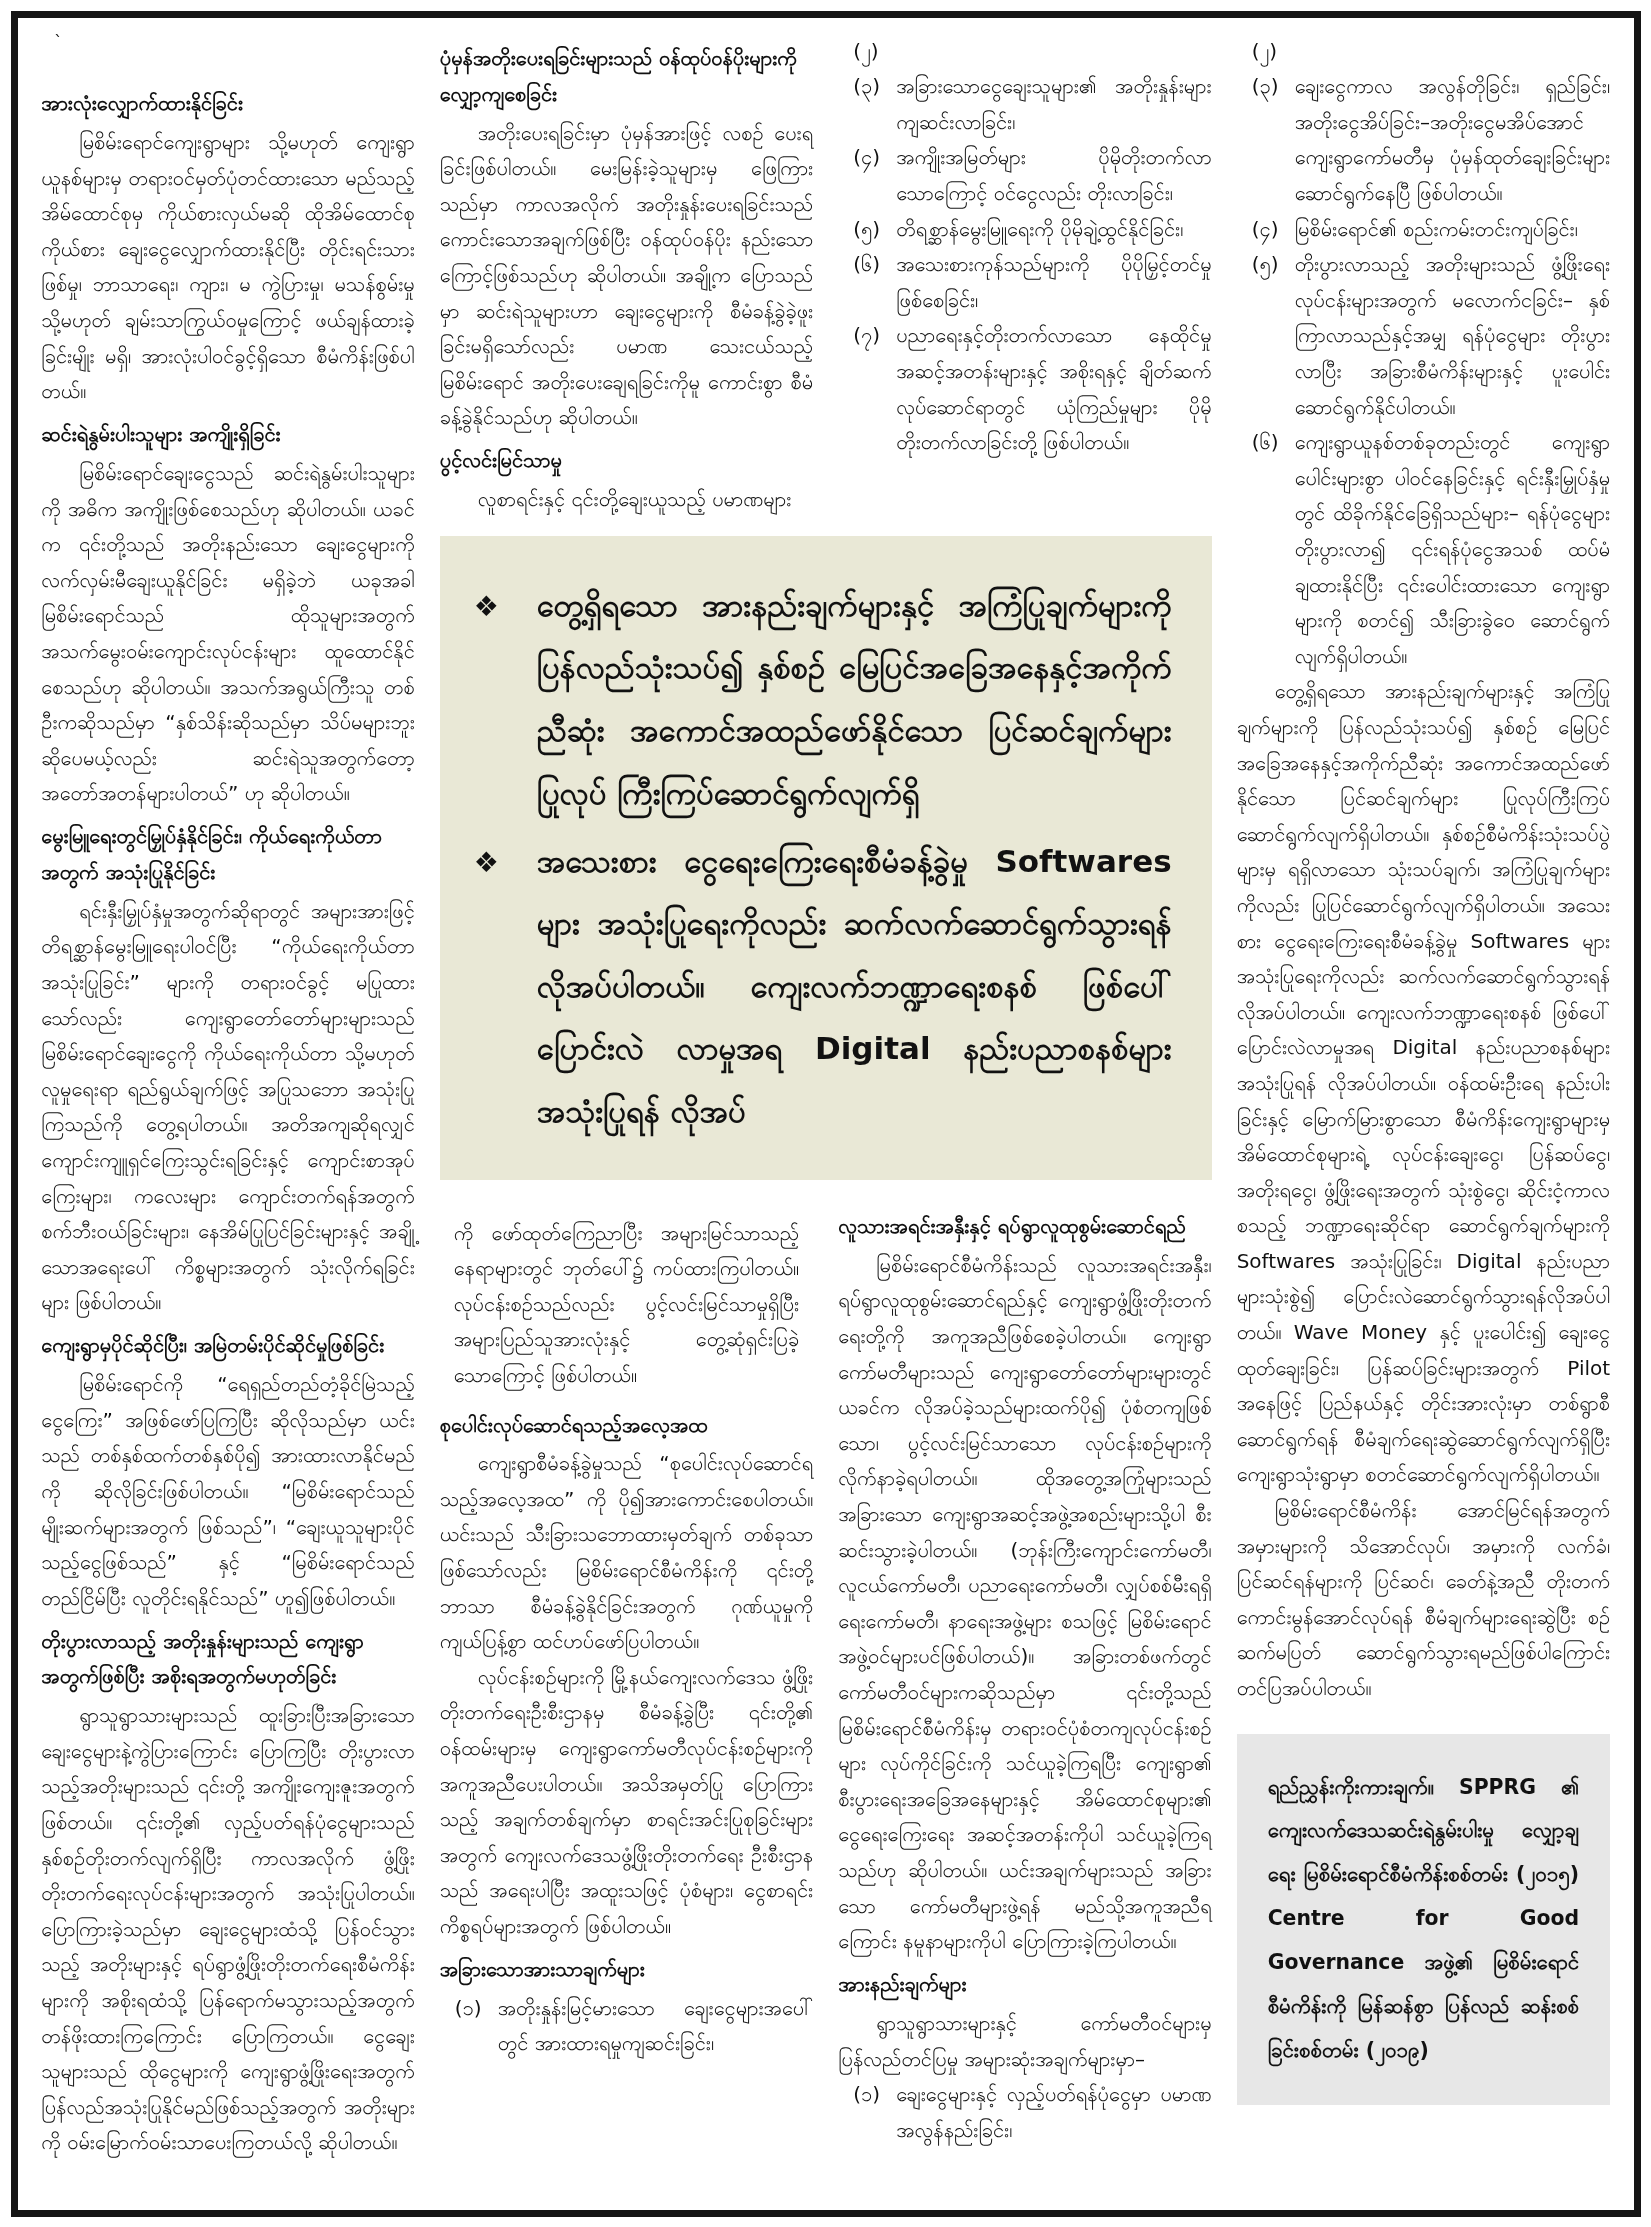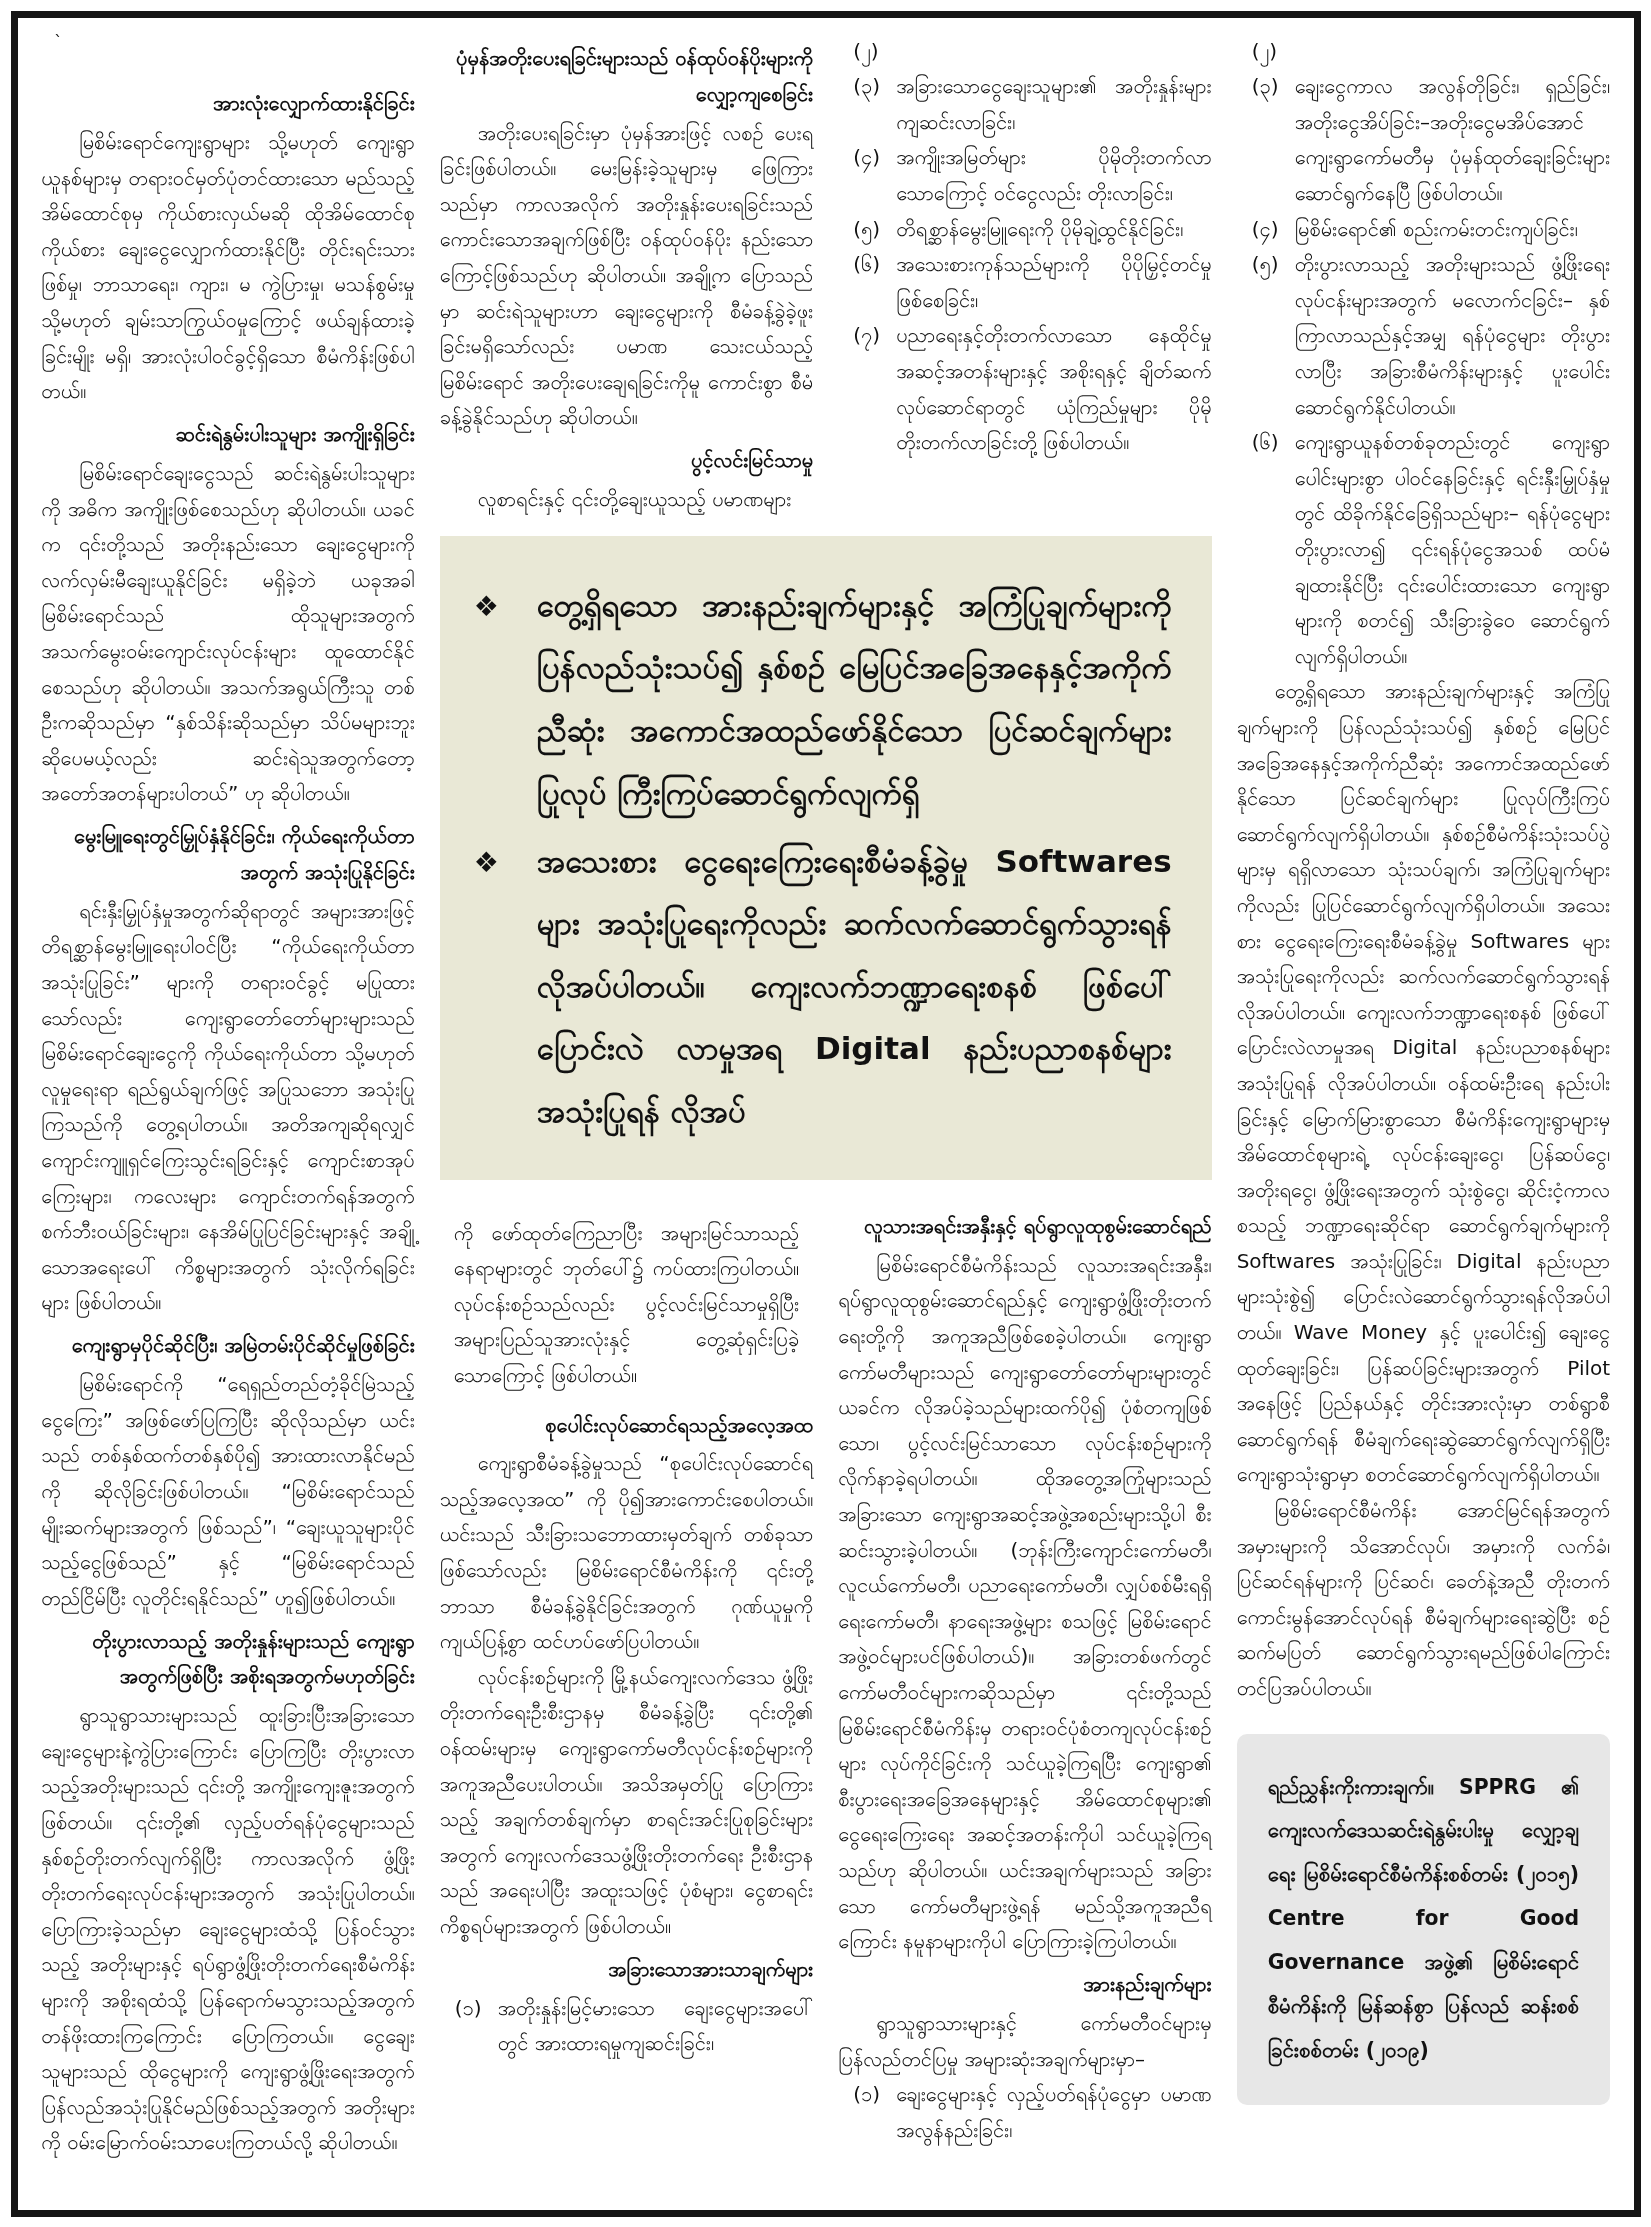--- a/index.html
+++ b/index.html
@@ -9,33 +9,33 @@
   .grid{display:grid;grid-template-columns:repeat(4,1fr);column-gap:25px;grid-template-rows:auto auto 1fr;}
   .col{font-size:20px;line-height:1.78;text-align:justify;}
   .col1{grid-area:1/1/4/2;}
   .c2top{grid-area:1/2/2/3;}
   .c3top{grid-area:1/3/2/4;}
   .hlbox{grid-area:2/2/3/4;}
   .c2bot{grid-area:3/2/4/3;}
   .c3bot{grid-area:3/3/4/4;}
   .col4{grid-area:1/4/4/5;}
   .mark{font-size:16px;line-height:1;height:45px;text-align:left;text-indent:13px;}
-  .h{font-weight:bold;text-align:right;margin:7.5px 0 3.2px 0;}
+  .h{font-weight:bold;text-align:left;margin:7.5px 0 3.2px 0;}
   .p{text-indent:38px;margin:0;}
   .pc{margin:14px;}
   .li{display:flex;align-items:flex-start;margin:0;}
   .li .num{flex:0 0 58px;text-align:left;padding-left:15px;box-sizing:border-box;}
   .li .litext{flex:1;text-align:justify;}
   .hlbox{background:#e9e8d6;margin:18px 0 21.5px 0;padding:38px 40px 32px 34px;}
   .bullet{display:flex;align-items:flex-start;font-size:31px;line-height:2.02;font-weight:700;
           text-align:justify;margin-bottom:5.4px;}
   .bullet .bnum{flex:0 0 63px;font-size:28px;padding-top:5.4px;}
   .bullet .btext{flex:1;}
   .refbox{background:#e7e7e7;margin-top:27px;padding:32px 31px;font-weight:700;line-height:2.15;
-          text-align:justify;font-size:20.4px;border-radius:10px;}
+          text-align:justify;font-size:20.4px;}
 </style>
 </head>
 <body>
 
 <div class="page">
   <div class="grid">
     <div class="col col1">
         <div class="mark">`</div>
         <div class="h">အားလုံးလျှောက်ထားနိုင်ခြင်း</div>
         <div class="p">မြစိမ်းရောင်ကျေးရွာများ သို့မဟုတ် ကျေးရွာယူနစ်များမှ တရားဝင်မှတ်ပုံတင်ထားသော မည်သည့်အိမ်ထောင်စုမှ ကိုယ်စားလှယ်မဆို ထိုအိမ်ထောင်စုကိုယ်စား ချေးငွေလျှောက်ထားနိုင်ပြီး တိုင်းရင်းသားဖြစ်မှု၊ ဘာသာရေး၊ ကျား၊ မ ကွဲပြားမှု၊ မသန်စွမ်းမှု သို့မဟုတ် ချမ်းသာကြွယ်ဝမှုကြောင့် ဖယ်ချန်ထားခဲ့ခြင်းမျိုး မရှိ၊ အားလုံးပါဝင်ခွင့်ရှိသော စီမံကိန်းဖြစ်ပါတယ်။</div>

